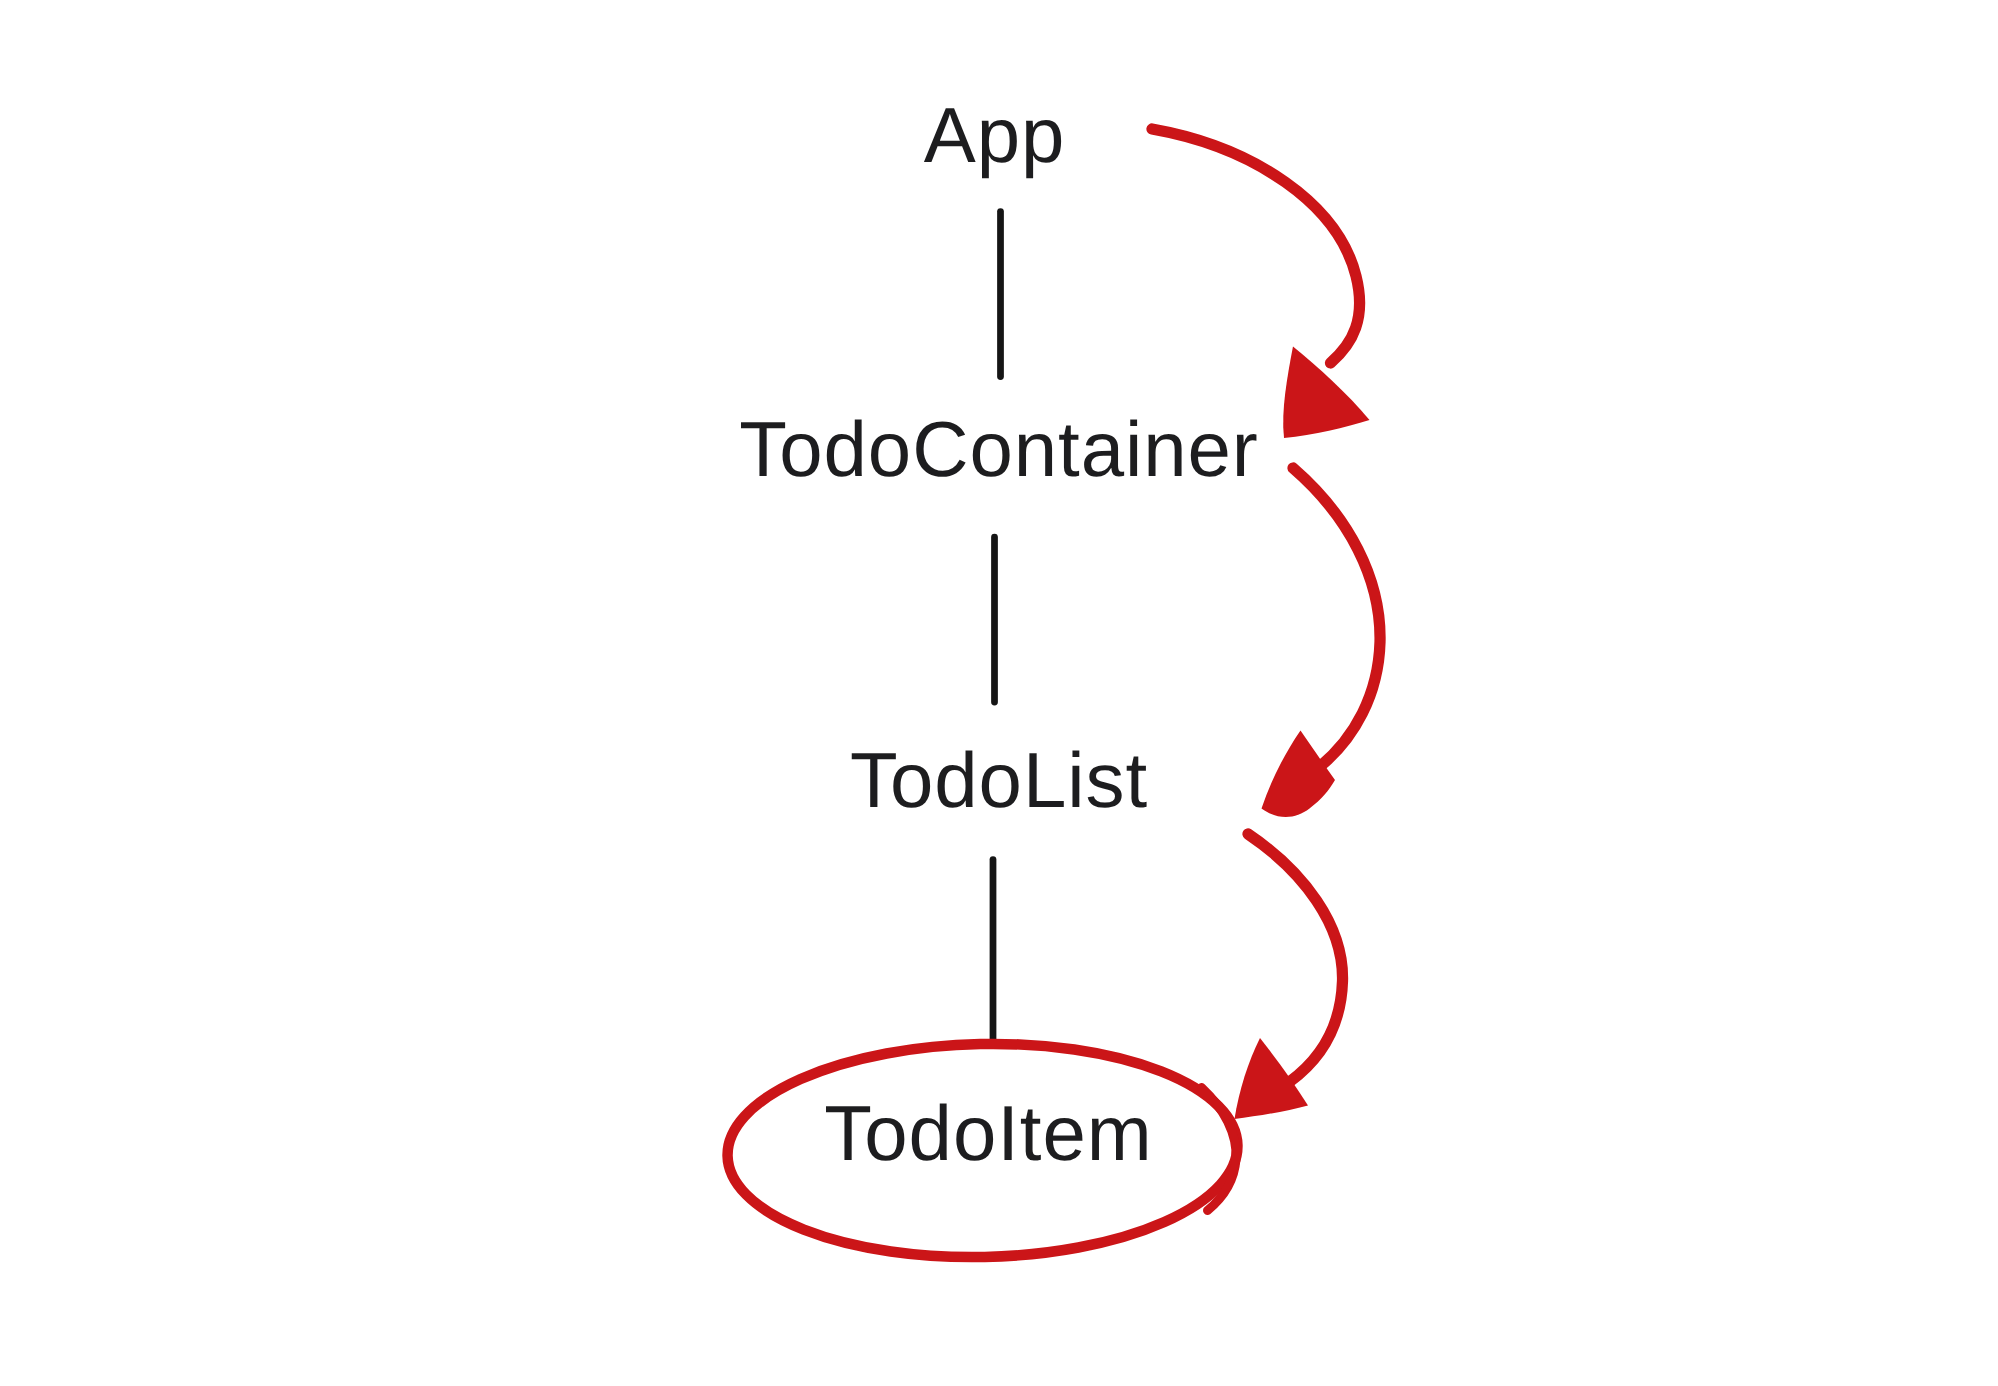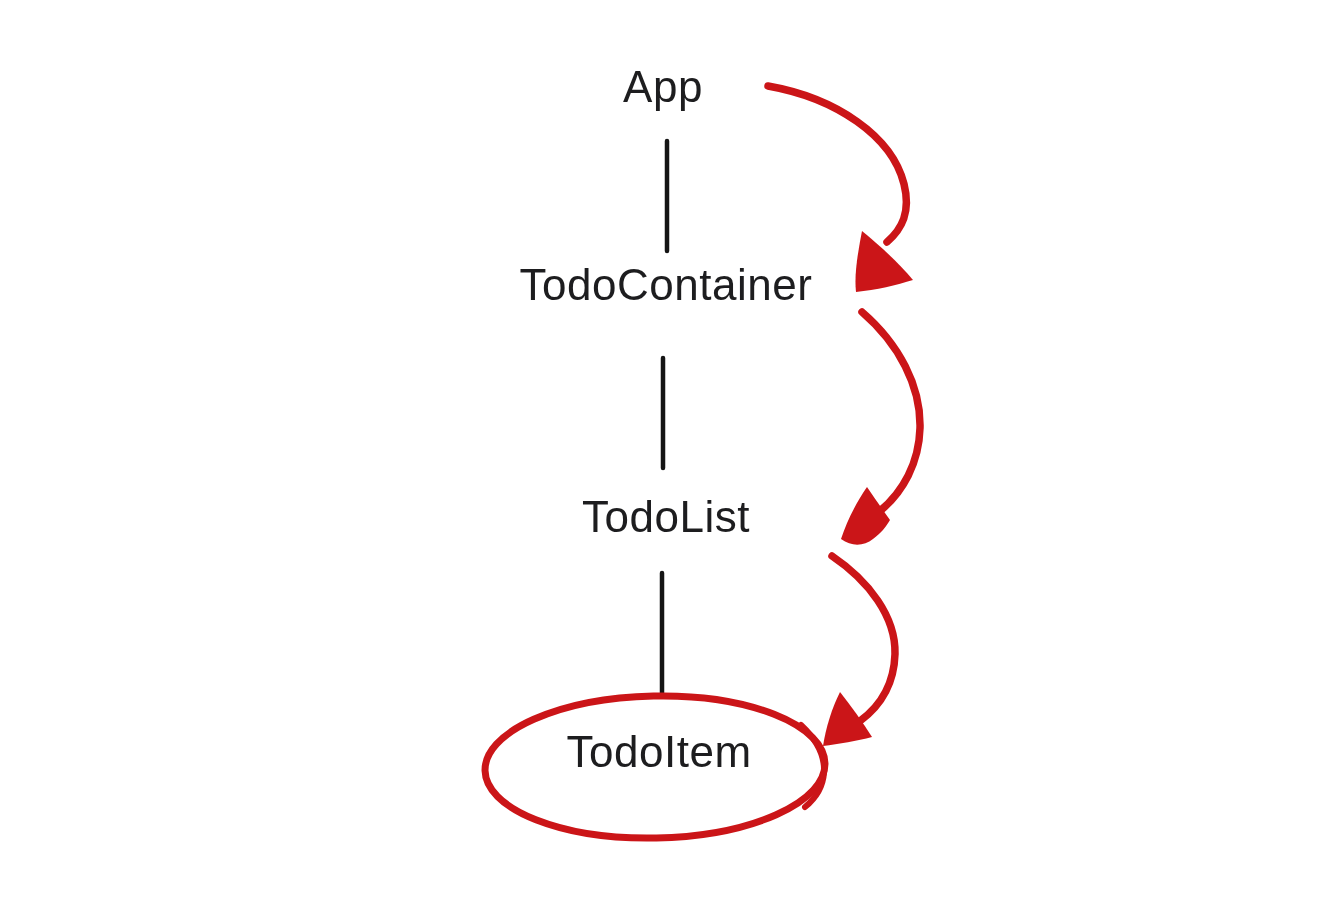--- a/index.html
+++ b/index.html
@@ -35,21 +35,21 @@
   .arrow-head {
     stroke: none;
   }
   .highlight-ellipse {
     fill: none;
     stroke-width: 7;
   }
   .node-label {
     position: absolute;
     transform: translateX(-50%);
-    font-size: 44px;
+    font-size: 52px;
     line-height: 1;
     letter-spacing: 0.012em;
     color: #1d1d1f;
     white-space: nowrap;
   }
 </style>
 </head>
 <body>
 
 <div class="stage">
@@ -68,19 +68,19 @@
 
     <path class="arrow-stroke" d="M 862 312 C 899 344 921 386 920 428 C 919 463 903 492 880 511" stroke="#cb1518"></path>
     <path class="arrow-head" d="M 867 487 C 856 503 847 521 841 539 C 852 547 864 546 873 539 C 881 533 886 527 890 520 C 882 509 874 497 867 487 Z" fill="#cb1518"></path>
 
     <path class="arrow-stroke" d="M 832 556 C 869 581 896 617 895 654 C 894 686 879 707 860 721" stroke="#cb1518"></path>
     <path class="arrow-head" d="M 840 692 C 832 708 826 727 823 746 C 839 744 857 741 872 737 C 862 721 851 706 840 692 Z" fill="#cb1518"></path>
   </svg>
 
   <div class="node-label" style="left:663px; top:65px;">App</div>
 
-  <div class="node-label" style="left:666px; top:263px;">TodoContainer</div>
+  <div class="node-label" style="left:666px; top:274px;">TodoContainer</div>
 
   <div class="node-label" style="left:659px; top:730px;">TodoItem</div>
 
   <div class="node-label" style="left:666px; top:495px;">TodoList</div>
 
 </div>
 
 </body></html>

